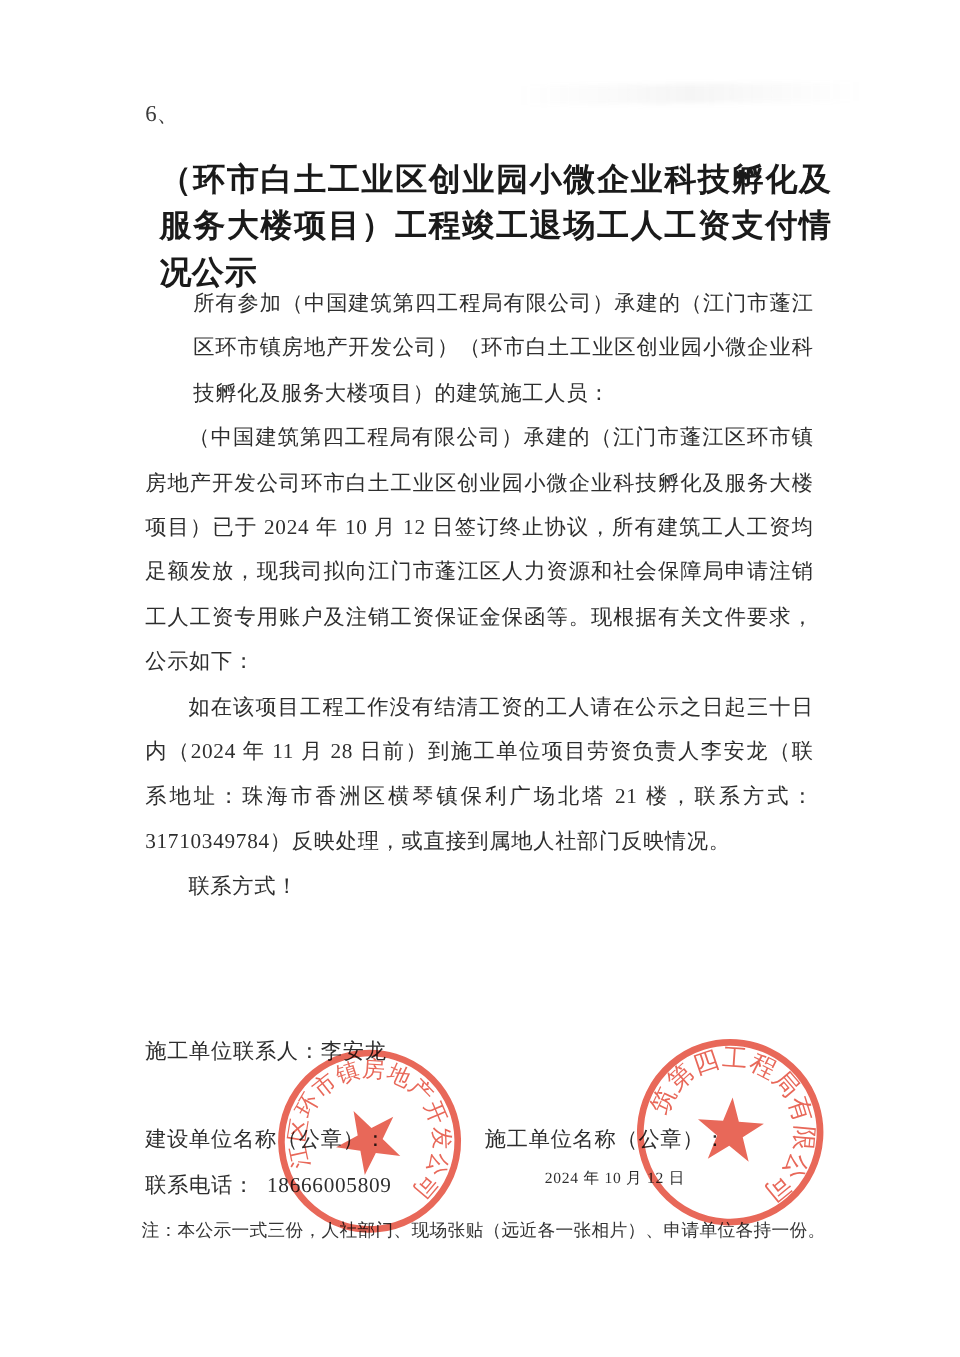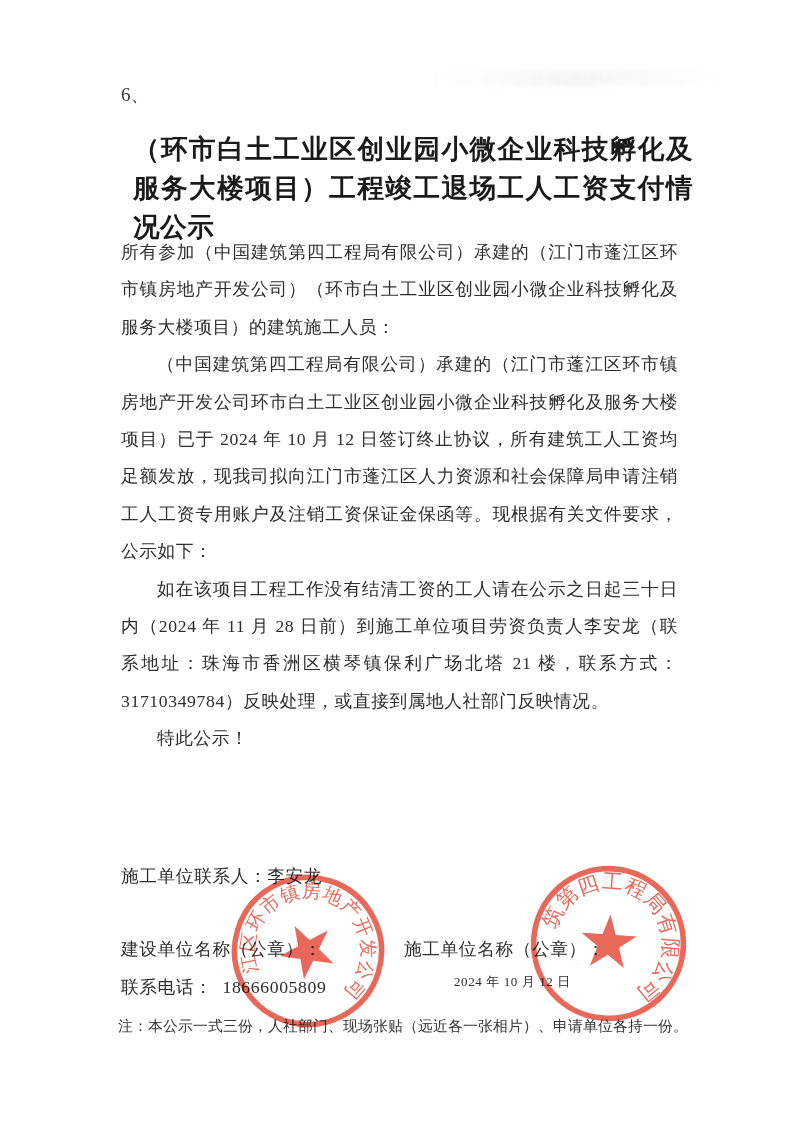--- a/index.html
+++ b/index.html
@@ -27,21 +27,21 @@
     font-size:26.6px; font-weight:bold; color:#1a1a1a;
     line-height:39px; letter-spacing:0.5px;
     text-align:justify;
   }
   .body-text {
     position:absolute; left:121px; top:234px; width:557px;
     font-size:17.7px; line-height:37.4px; letter-spacing:0.6px;
     text-align:justify;
   }
   .para { margin:0; text-indent:36px; }
-  .para.no-indent { text-indent:0; }
+  .para.no-indent { text-indent:0;margin-left:40px; }
   .contact-block {
     position:absolute; left:121px; top:783px;
     font-size:17.7px; line-height:37.3px; letter-spacing:0.6px;
     white-space:pre-wrap;
   }
   .signature-row {
     position:absolute; left:121px; top:937px; width:560px; height:28px;
     font-size:17.7px; letter-spacing:0.6px;
   }
   .sig-owner { position:absolute; left:0; top:0; }
@@ -75,21 +75,21 @@
   <div class="scan-smudge"></div>
 
   <div class="item-number">6、</div>
 
   <h1 class="doc-title">（环市白土工业区创业园小微企业科技孵化及服务大楼项目）工程竣工退场工人工资支付情况公示</h1>
 
   <div class="body-text">
     <p class="para no-indent">所有参加（中国建筑第四工程局有限公司）承建的（江门市蓬江区环市镇房地产开发公司）（环市白土工业区创业园小微企业科技孵化及服务大楼项目）的建筑施工人员：</p>
     <p class="para">（中国建筑第四工程局有限公司）承建的（江门市蓬江区环市镇房地产开发公司环市白土工业区创业园小微企业科技孵化及服务大楼项目）已于 2024 年 10 月 12 日签订终止协议，所有建筑工人工资均足额发放，现我司拟向江门市蓬江区人力资源和社会保障局申请注销工人工资专用账户及注销工资保证金保函等。现根据有关文件要求，公示如下：</p>
     <p class="para">如在该项目工程工作没有结清工资的工人请在公示之日起三十日内（2024 年 11 月 28 日前）到施工单位项目劳资负责人李安龙（联系地址：珠海市香洲区横琴镇保利广场北塔 21 楼，联系方式：31710349784）反映处理，或直接到属地人社部门反映情况。</p>
-    <p class="para">特此公示！</p>
+    <p class="para">联系方式！</p>
   </div>
 
   <div class="contact-block">
     <div>施工单位联系人：李安龙</div>
     <div>联系电话：  18666005809</div>
     
   </div>
 
   <div class="signature-row">
     <span class="sig-owner">建设单位名称（公章）：</span>

